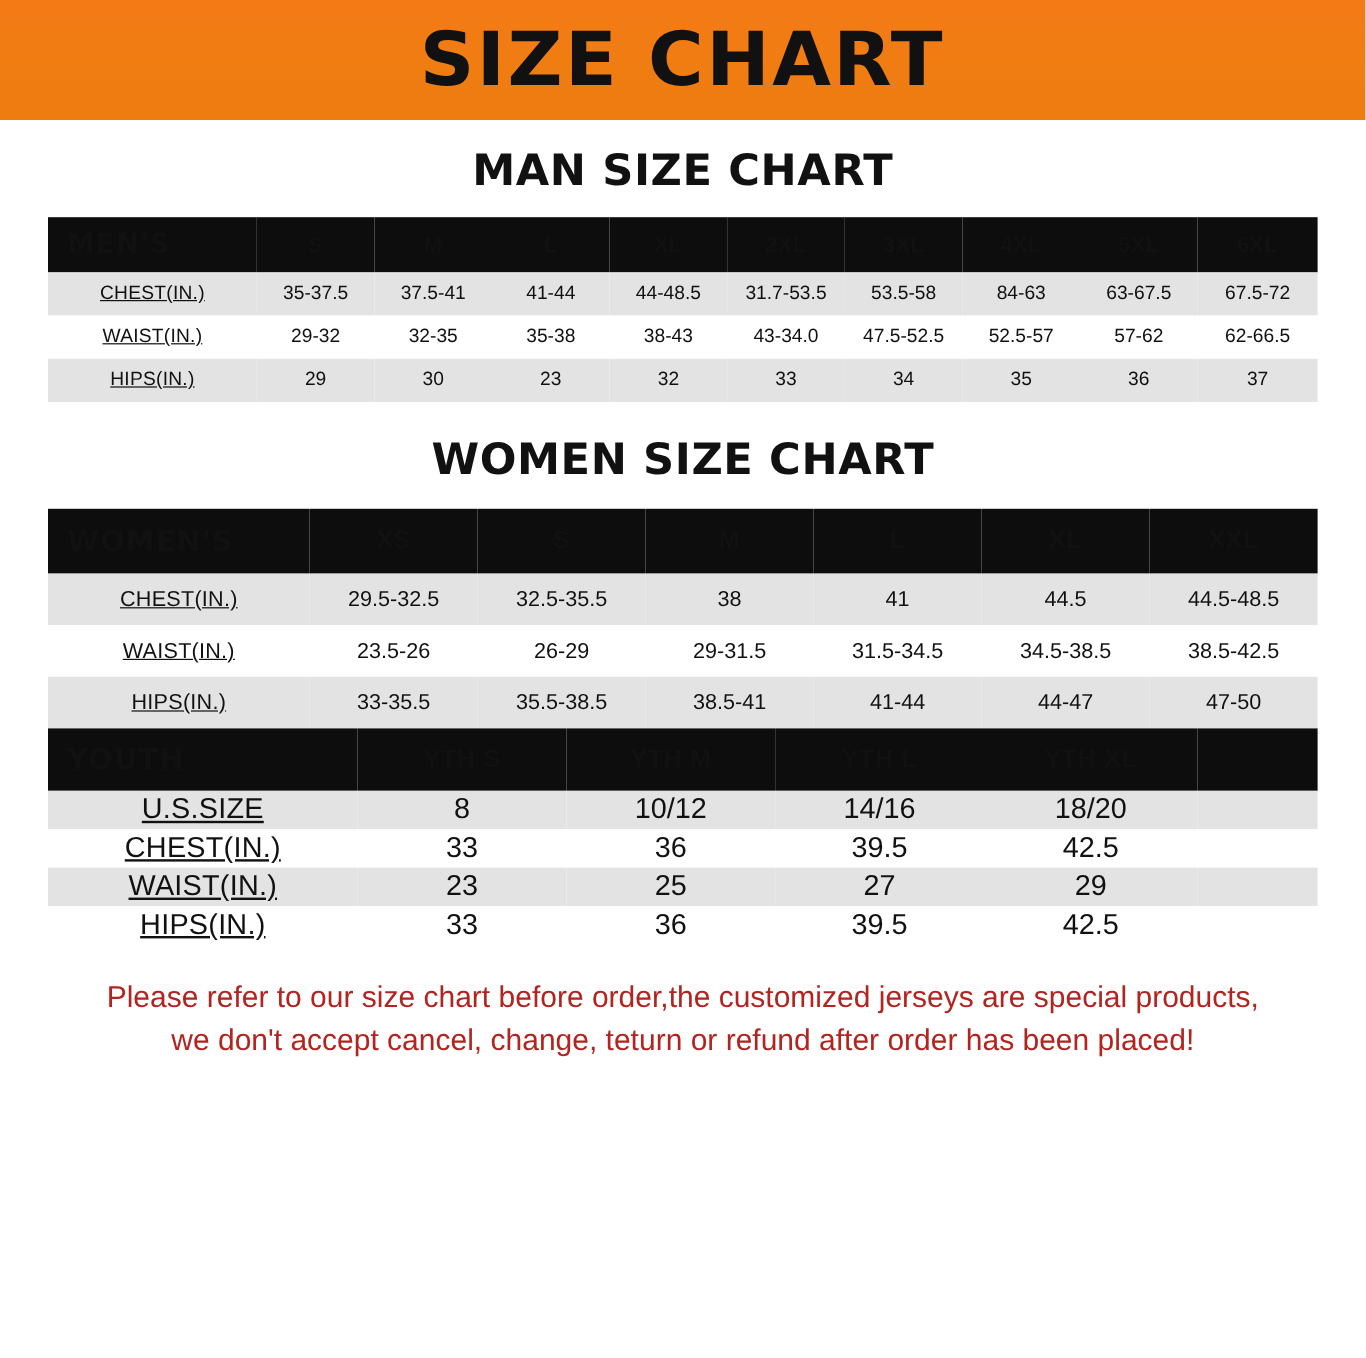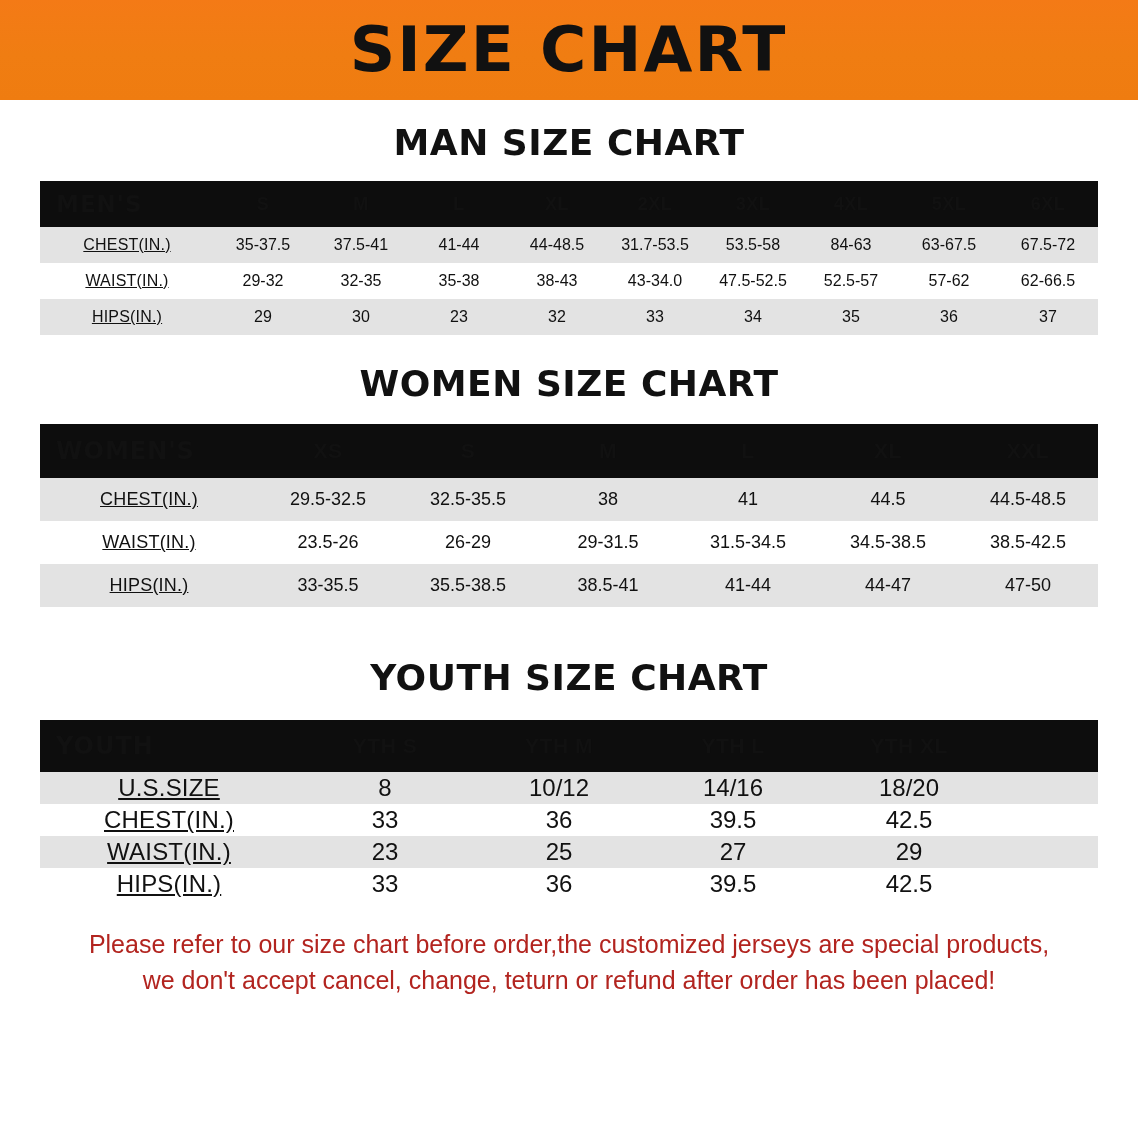--- a/index.html
+++ b/index.html
@@ -249,21 +249,20 @@
           <td>35.5-38.5</td>
           <td>38.5-41</td>
           <td>41-44</td>
           <td>44-47</td>
           <td>47-50</td>
         </tr>
       </tbody>
     </table>
   </div>
 
-  <div class="section-title t-youth">YOUTH SIZE CHART</div>
   <div class="table-wrap">
     <table class="sizetable youth">
       <colgroup>
         <col style="width:258px">
         <col style="width:174px">
           <col style="width:174px">
           <col style="width:174px">
           <col style="width:178px">
         <col style="width:100px">
       </colgroup>

